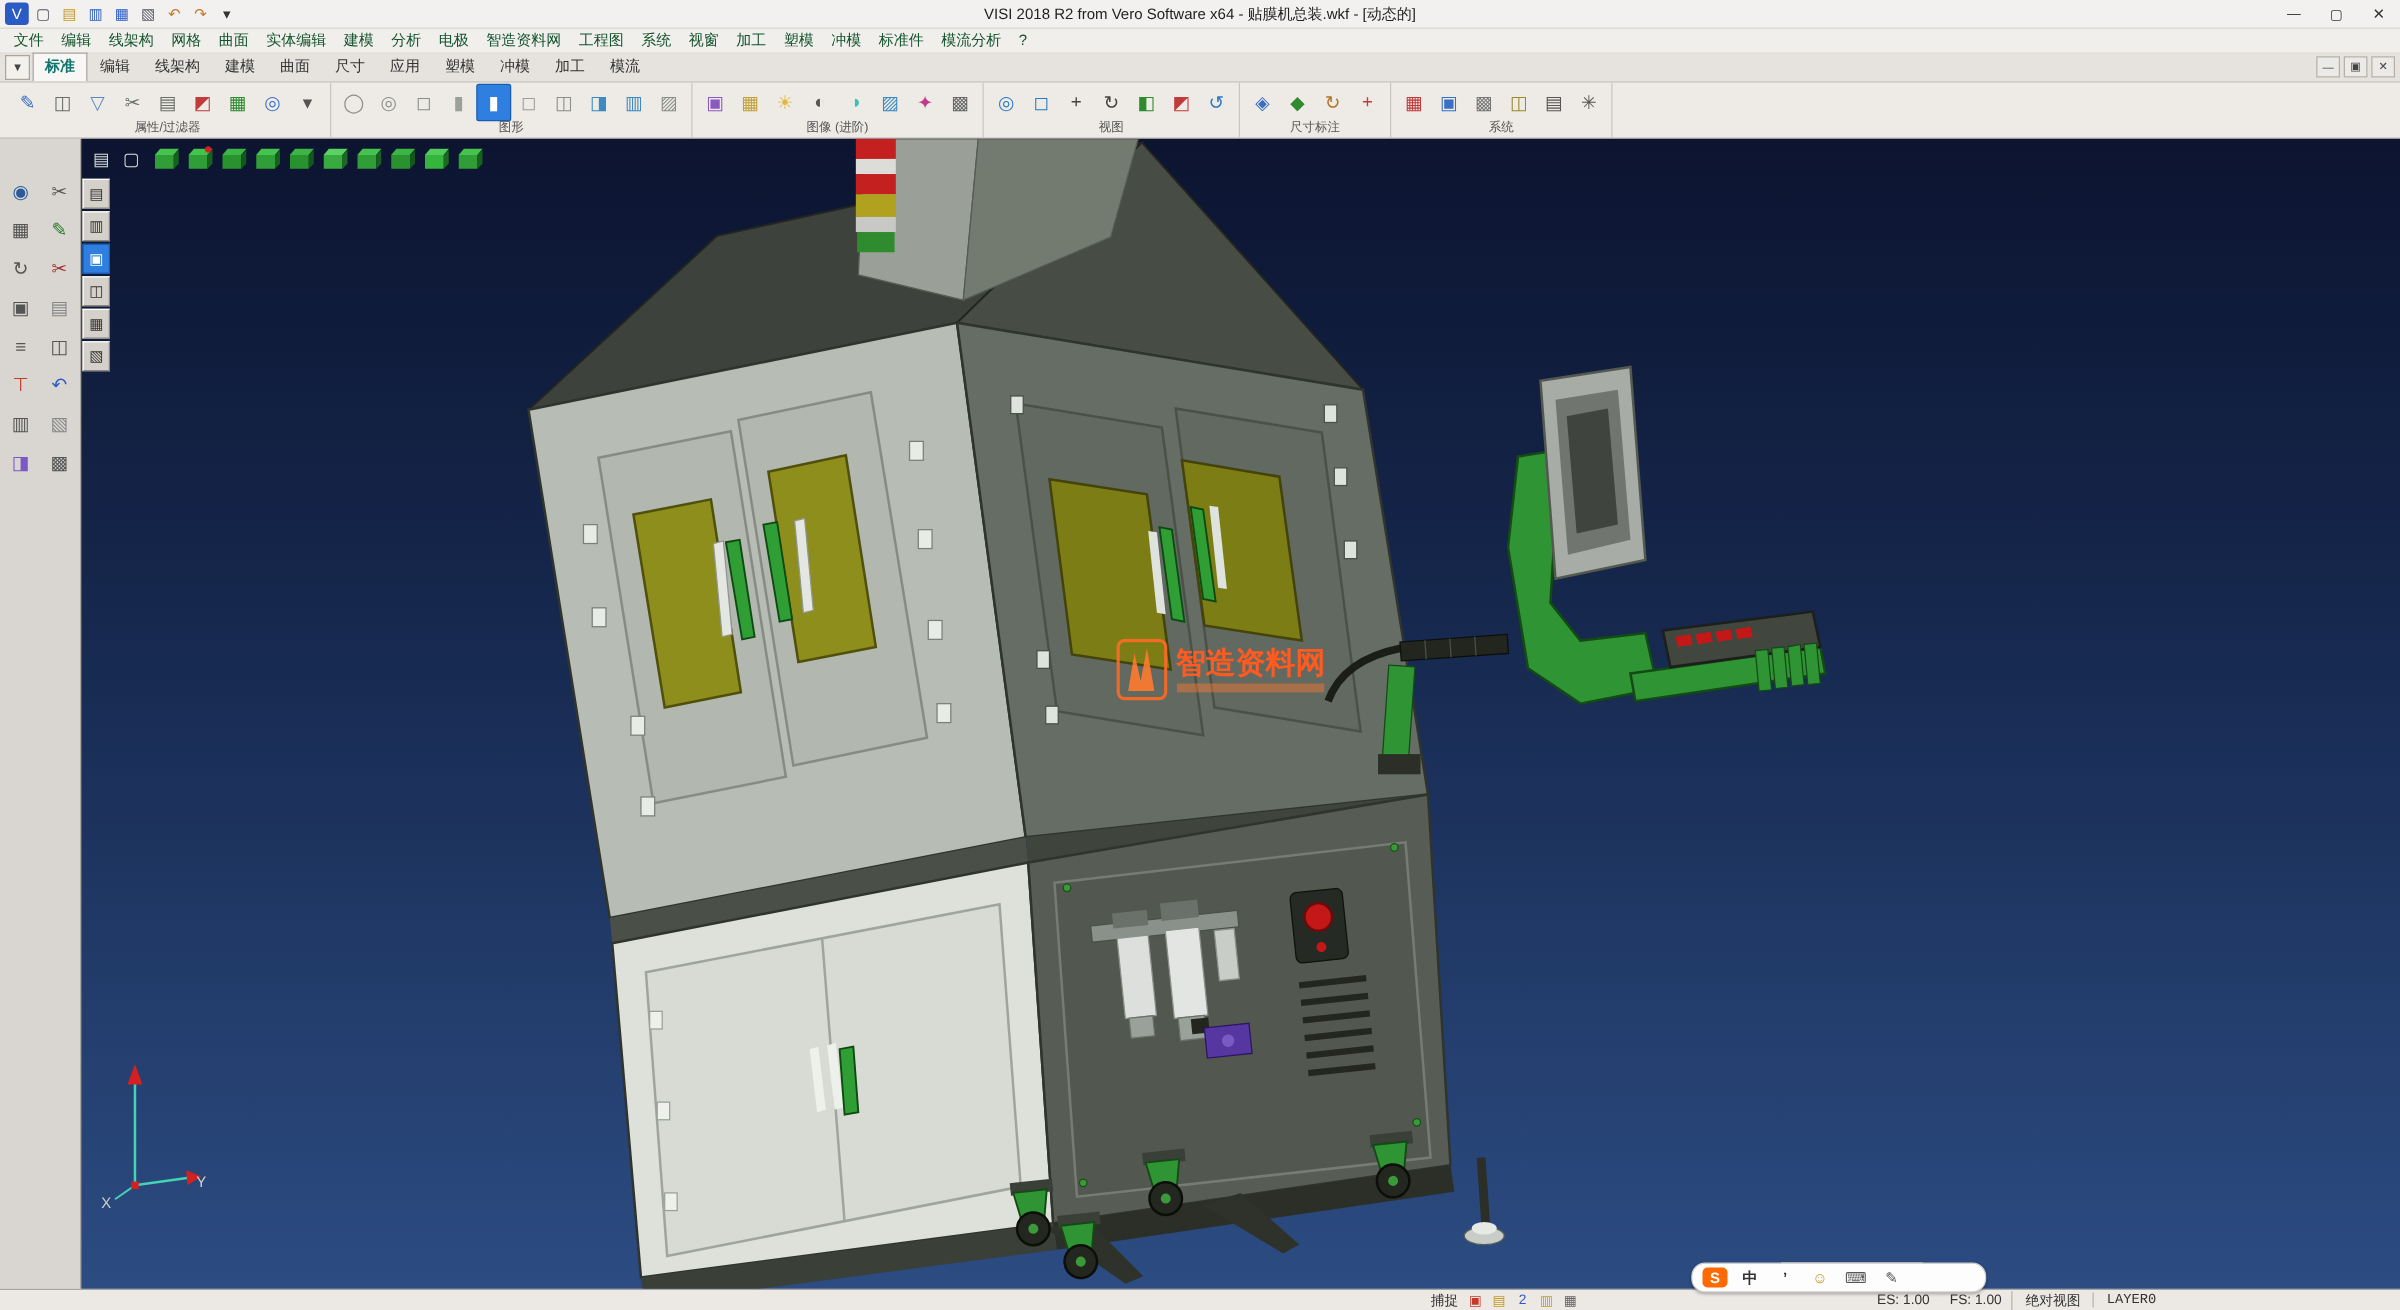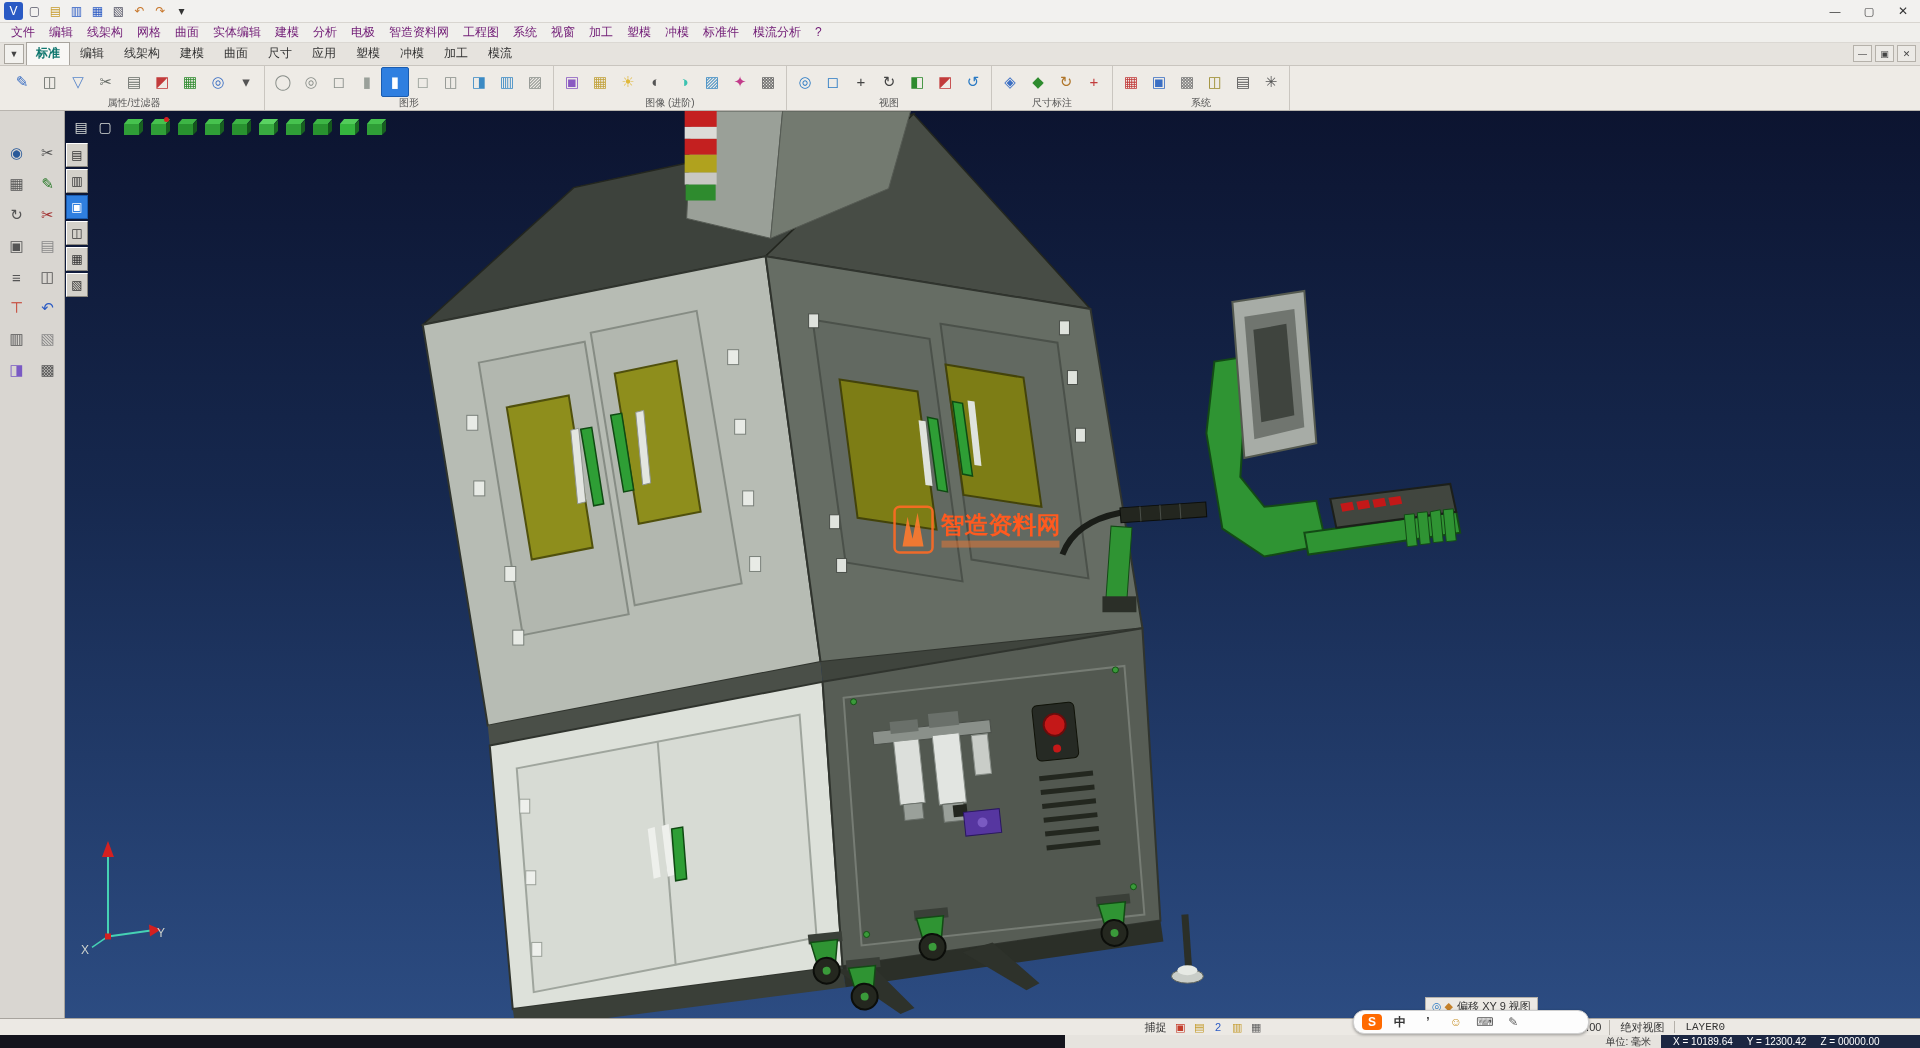--- a/index.html
+++ b/index.html
@@ -10,21 +10,21 @@
   .titlebar{height:22px;background:#f2f1ef;border-bottom:1px solid #d8d5d0;display:flex;align-items:center;position:relative;flex:none;}
   .qa{display:flex;align-items:center;gap:2px;padding-left:4px;}
   .qaico{width:19px;height:18px;display:flex;align-items:center;justify-content:center;font-size:12px;color:var(--c,#555);background:var(--bg,transparent);border-radius:3px;}
   .wtitle{position:absolute;left:0;right:0;text-align:center;font-size:12px;color:#222;pointer-events:none;}
   .wincontrols{margin-left:auto;display:flex;height:22px;}
   .winbtn{width:34px;height:22px;display:flex;align-items:center;justify-content:center;font-size:11px;color:#333;}
   .winbtn:last-child{font-size:12px;}
 
   
   .menubar{height:19px;background:#f0efec;border-bottom:1px solid #dbd8d3;display:flex;align-items:center;padding-left:4px;flex:none;}
-  .mi{font-size:12px;color:#701a75;padding:0 7px;line-height:19px;white-space:nowrap;}
+  .mi{font-size:12px;color:#14532d;padding:0 7px;line-height:19px;white-space:nowrap;}
 
   
   .tabrow{height:22px;background:#e6e3de;border-bottom:1px solid #c9c5bf;display:flex;align-items:flex-end;padding-left:2px;flex:none;position:relative;}
   .tabdrop{width:18px;height:18px;margin:0 2px 1px 2px;border:1px solid #aaa69f;background:#f2f1ee;display:flex;align-items:center;justify-content:center;font-size:9px;color:#444;}
   .tab{font-size:12px;color:#333;padding:2px 9px 3px 9px;border:1px solid transparent;border-bottom:none;white-space:nowrap;}
   .tab.active{background:#f8f7f5;border-color:#a8a49e;font-weight:bold;color:#0f766e;}
   .doccontrols{position:absolute;right:4px;top:2px;display:flex;gap:3px;}
   .docbtn{width:17px;height:15px;border:1px solid #b5b1aa;background:#eceae6;display:flex;align-items:center;justify-content:center;font-size:9px;color:#444;}
 
   
@@ -92,20 +92,21 @@
         <div class="qaico" style="--c: #ffffff; --bg: #2a5ac4;">V</div>
         <div class="qaico" style="--c: #556;">▢</div>
         <div class="qaico" style="--c: #c79a2a;">▤</div>
         <div class="qaico" style="--c: #2a5ac4;">▥</div>
         <div class="qaico" style="--c: #2a5ac4;">▦</div>
         <div class="qaico" style="--c: #556;">▧</div>
         <div class="qaico" style="--c: #c7762a;">↶</div>
         <div class="qaico" style="--c: #c7762a;">↷</div>
         <div class="qaico" style="--c: #333;">▾</div>
       </div>
+    <div class="wtitle">VISI 2018 R2 from Vero Software x64 - 贴膜机总装.wkf - [动态的]</div>
     <div class="wincontrols">
       <div class="winbtn">—</div>
       <div class="winbtn">▢</div>
       <div class="winbtn">✕</div>
     </div>
   </div>
 
   <div class="menubar">
       <div class="mi">文件</div>
       <div class="mi">编辑</div>
@@ -607,30 +608,20 @@
         <div class="stico" style="--c: #666;">▦</div>
       </div>
     <div class="st-gap-ime"></div>
     <div class="st-esfs">ES: 1.00</div>
     <div class="st-esfs">FS: 1.00</div>
     <div class="st-field">绝对视图</div>
     <div class="st-field">LAYER0</div>
     <div class="st-end"></div>
   </div>
 
-  <div class="bottomrow">
-    <div class="taskbar-strip"></div>
-    <div class="br-spacer"></div>
-    <div class="br-units">单位: 毫米</div>
-    <div class="coords">
-      <span>X = 10189.64</span>
-      <span>Y = 12300.42</span>
-      <span>Z = 00000.00</span>
-    </div>
-  </div>
 
   <div class="imebar">
       <div class="imeico" style="--c: #ffffff; --bg: #ff6a00;">S</div>
       <div class="imeico" style="--c: #333;">中</div>
       <div class="imeico" style="--c: #333;">’</div>
       <div class="imeico" style="--c: #c7922a;">☺</div>
       <div class="imeico" style="--c: #555;">⌨</div>
       <div class="imeico" style="--c: #555;">✎</div>
     </div>
 

